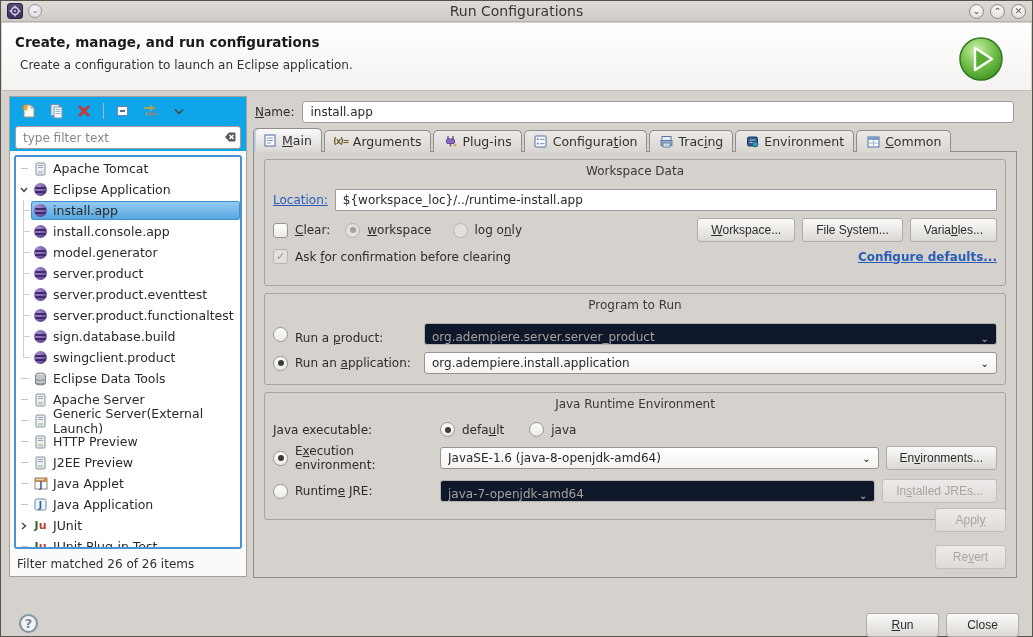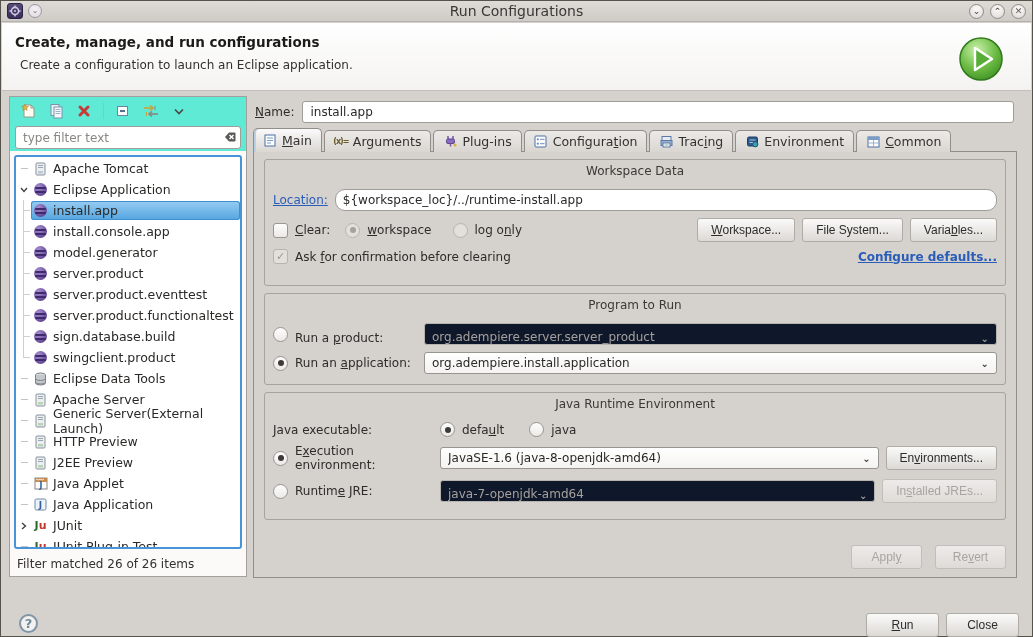--- a/index.html
+++ b/index.html
@@ -16,21 +16,21 @@
   .winctrls { margin-left:auto; display:flex; gap:6px; z-index:2; }
   .wbtn { width:15px; height:15px; border-radius:50%; border:1px solid #8f8b87; background:radial-gradient(circle at 50% 30%,#fbfaf9,#dcd9d5); color:#5d5a56; font-size:9px; line-height:13px; text-align:center; font-weight:bold; }
 
   
   .header { position:absolute; top:22px; left:1px; right:1px; height:68px; background:linear-gradient(#ffffff,#f4f3f1); border-bottom:1px solid #c3bfbb; }
   .header h1 { font-size:13.5px; font-weight:bold; color:#1d1b19; padding:11px 0 0 13px; }
   .header .sub { font-size:12px; color:#33312e; padding:8px 0 0 18px; }
   .runorb { position:absolute; right:27px; top:13px; width:46px; height:46px; }
 
   
-  .leftpanel { position:absolute; left:8px; top:95px; width:238px; height:481px; border:1px solid #a39f9a; background:#5eead4; }
+  .leftpanel { position:absolute; left:8px; top:95px; width:238px; height:481px; border:1px solid #a39f9a; background:#0ea5e9; }
   .panel-lower { position:absolute; left:0; right:0; top:54px; bottom:0; background:#fbfaf9; }
   .toolbar { position:absolute; top:0; left:0; right:0; height:28px; display:flex; align-items:center; padding:0 9px; gap:10px; }
   .tbtn { display:inline-flex; align-items:center; justify-content:center; width:18px; height:18px; }
   .tsep { width:1px; height:16px; background:#b5b1ad; }
   .filterwrap { position:absolute; top:29px; left:5px; right:5px; height:23px; }
   .filter { width:100%; height:23px; border:1px solid #a09c97; border-radius:3px; background:#fff; padding:0 24px 0 7px; font-family:inherit; font-size:12px; color:#3a3835; }
   .filter::placeholder { color:#8b8783; }
   .clearicon { position:absolute; right:5px; top:4px; }
   .tree { position:absolute; top:58px; left:4px; right:4px; bottom:27px; border:2px solid #4795d8; border-radius:3px; background:#ffffff; overflow:hidden; padding-top:1px; }
   .trow { height:21px; display:flex; align-items:center; font-size:12.5px; color:#2b2927; }
@@ -58,41 +58,41 @@
   .tab.selected { background:linear-gradient(#fbfafa,#dad7d3); height:24px; box-shadow:inset 2px 0 0 #b9cfe4; }
   .tabicon { width:14px; height:13px; display:inline-flex; align-items:center; justify-content:center; }
   .argicon { font-size:8px; color:#6b5a2a; font-weight:bold; letter-spacing:-1px; }
   .content { position:absolute; left:252px; top:150px; width:764px; height:427px; border:1px solid #918d88; background:#d5d1cd; padding:7px 10px; }
 
   .group { border:1px solid #a6a29d; border-radius:3px; padding:3px 8px 8px 8px; margin-bottom:7px; }
   .gtitle { text-align:center; font-size:12px; color:#3b3936; padding:1px 0 4px 0; }
   .grow { display:flex; align-items:center; gap:7px; margin-top:7px; }
   .spacer { flex:1; }
   a.lnk { color:#2a5db8; text-decoration:underline; font-size:12px; cursor:pointer; }
-  .textinput { flex:1; height:22px; border:1px solid #a09c97; border-radius:10px; padding:0 7px; font-family:inherit; font-size:12px; color:#2b2927; background:#fff; }
+  .textinput { flex:1; height:22px; border:1px solid #a09c97; border-radius:1px; padding:0 7px; font-family:inherit; font-size:12px; color:#2b2927; background:#fff; }
 
   .check { width:15px; height:15px; border:1px solid #999591; border-radius:3px; background:linear-gradient(#fdfdfc,#eceae7); flex:0 0 15px; display:inline-flex; align-items:center; justify-content:center; }
   .check.disabled { border-color:#b7b3af; background:#e3e0dc; }
   .check .mark { font-size:11px; color:#9a9692; line-height:1; }
   .radio { width:15px; height:15px; border:1px solid #999591; border-radius:50%; background:linear-gradient(#fdfdfc,#eceae7); flex:0 0 15px; display:inline-flex; align-items:center; justify-content:center; }
   .radio.disabled { border-color:#b7b3af; background:#e3e0dc; }
   .radio .dot { width:6px; height:6px; border-radius:50%; background:#3d3b38; }
   .radio.disabled .dot { background:#a5a19d; }
   .gray { color:#a5a19d; }
   u { text-decoration:underline; }
 
   .combo { height:22px; border:1px solid #989playe; border:1px solid #98948f; border-radius:3px; background:linear-gradient(#ffffff,#f4f3f1); display:flex; align-items:center; padding:0 7px; font-size:12px; color:#2b2927; }
   .combo .cv { flex:1; overflow:hidden; white-space:nowrap; }
   .combo .chev { color:#3d3b38; font-size:10px; font-weight:bold; }
   .combo.disabled { background:#0f172a; color:#a5a19d; border-color:#b7b3af;align-items:flex-end; }
   .combo.disabled .chev { color:#a5a19d; }
 
   .btn { height:24px; padding:0 13px; border:1px solid #afaba6; border-radius:3px; background:linear-gradient(#fafaf9,#dcd9d5); font-size:12px; color:#2e2c2a; display:inline-flex; align-items:center; justify-content:center; white-space:nowrap; }
   .btn.disabled { color:#a8a4a0; background:linear-gradient(#edebe9,#dedbd7); border-color:#c2beba; }
-  .applyrow { position:absolute; right:10px; bottom:8px; display:flex; gap:13px; }
+  .applyrow { position:absolute; right:10px; bottom:8px; display:flex; gap:13px;flex-direction:column; }
   .applyrow .btn { min-width:71px; }
 
   
   .bottombar { position:absolute; left:0; right:0; bottom:0; height:59px; }
   .helpbtn { position:absolute; left:18px; top:37px; width:19px; height:19px; border-radius:50%; border:2px solid #8096a8; color:#70899c; font-weight:bold; font-size:13px; line-height:15px; text-align:center; background:#f2f1ef; }
   .dlgbtns { position:absolute; right:13px; top:36px; display:flex; gap:7px; }
   .dlgbtns .btn { min-width:73px; }
 
   label, .slabel { font-size:12px; color:#2e2c2a; }
 </style>

